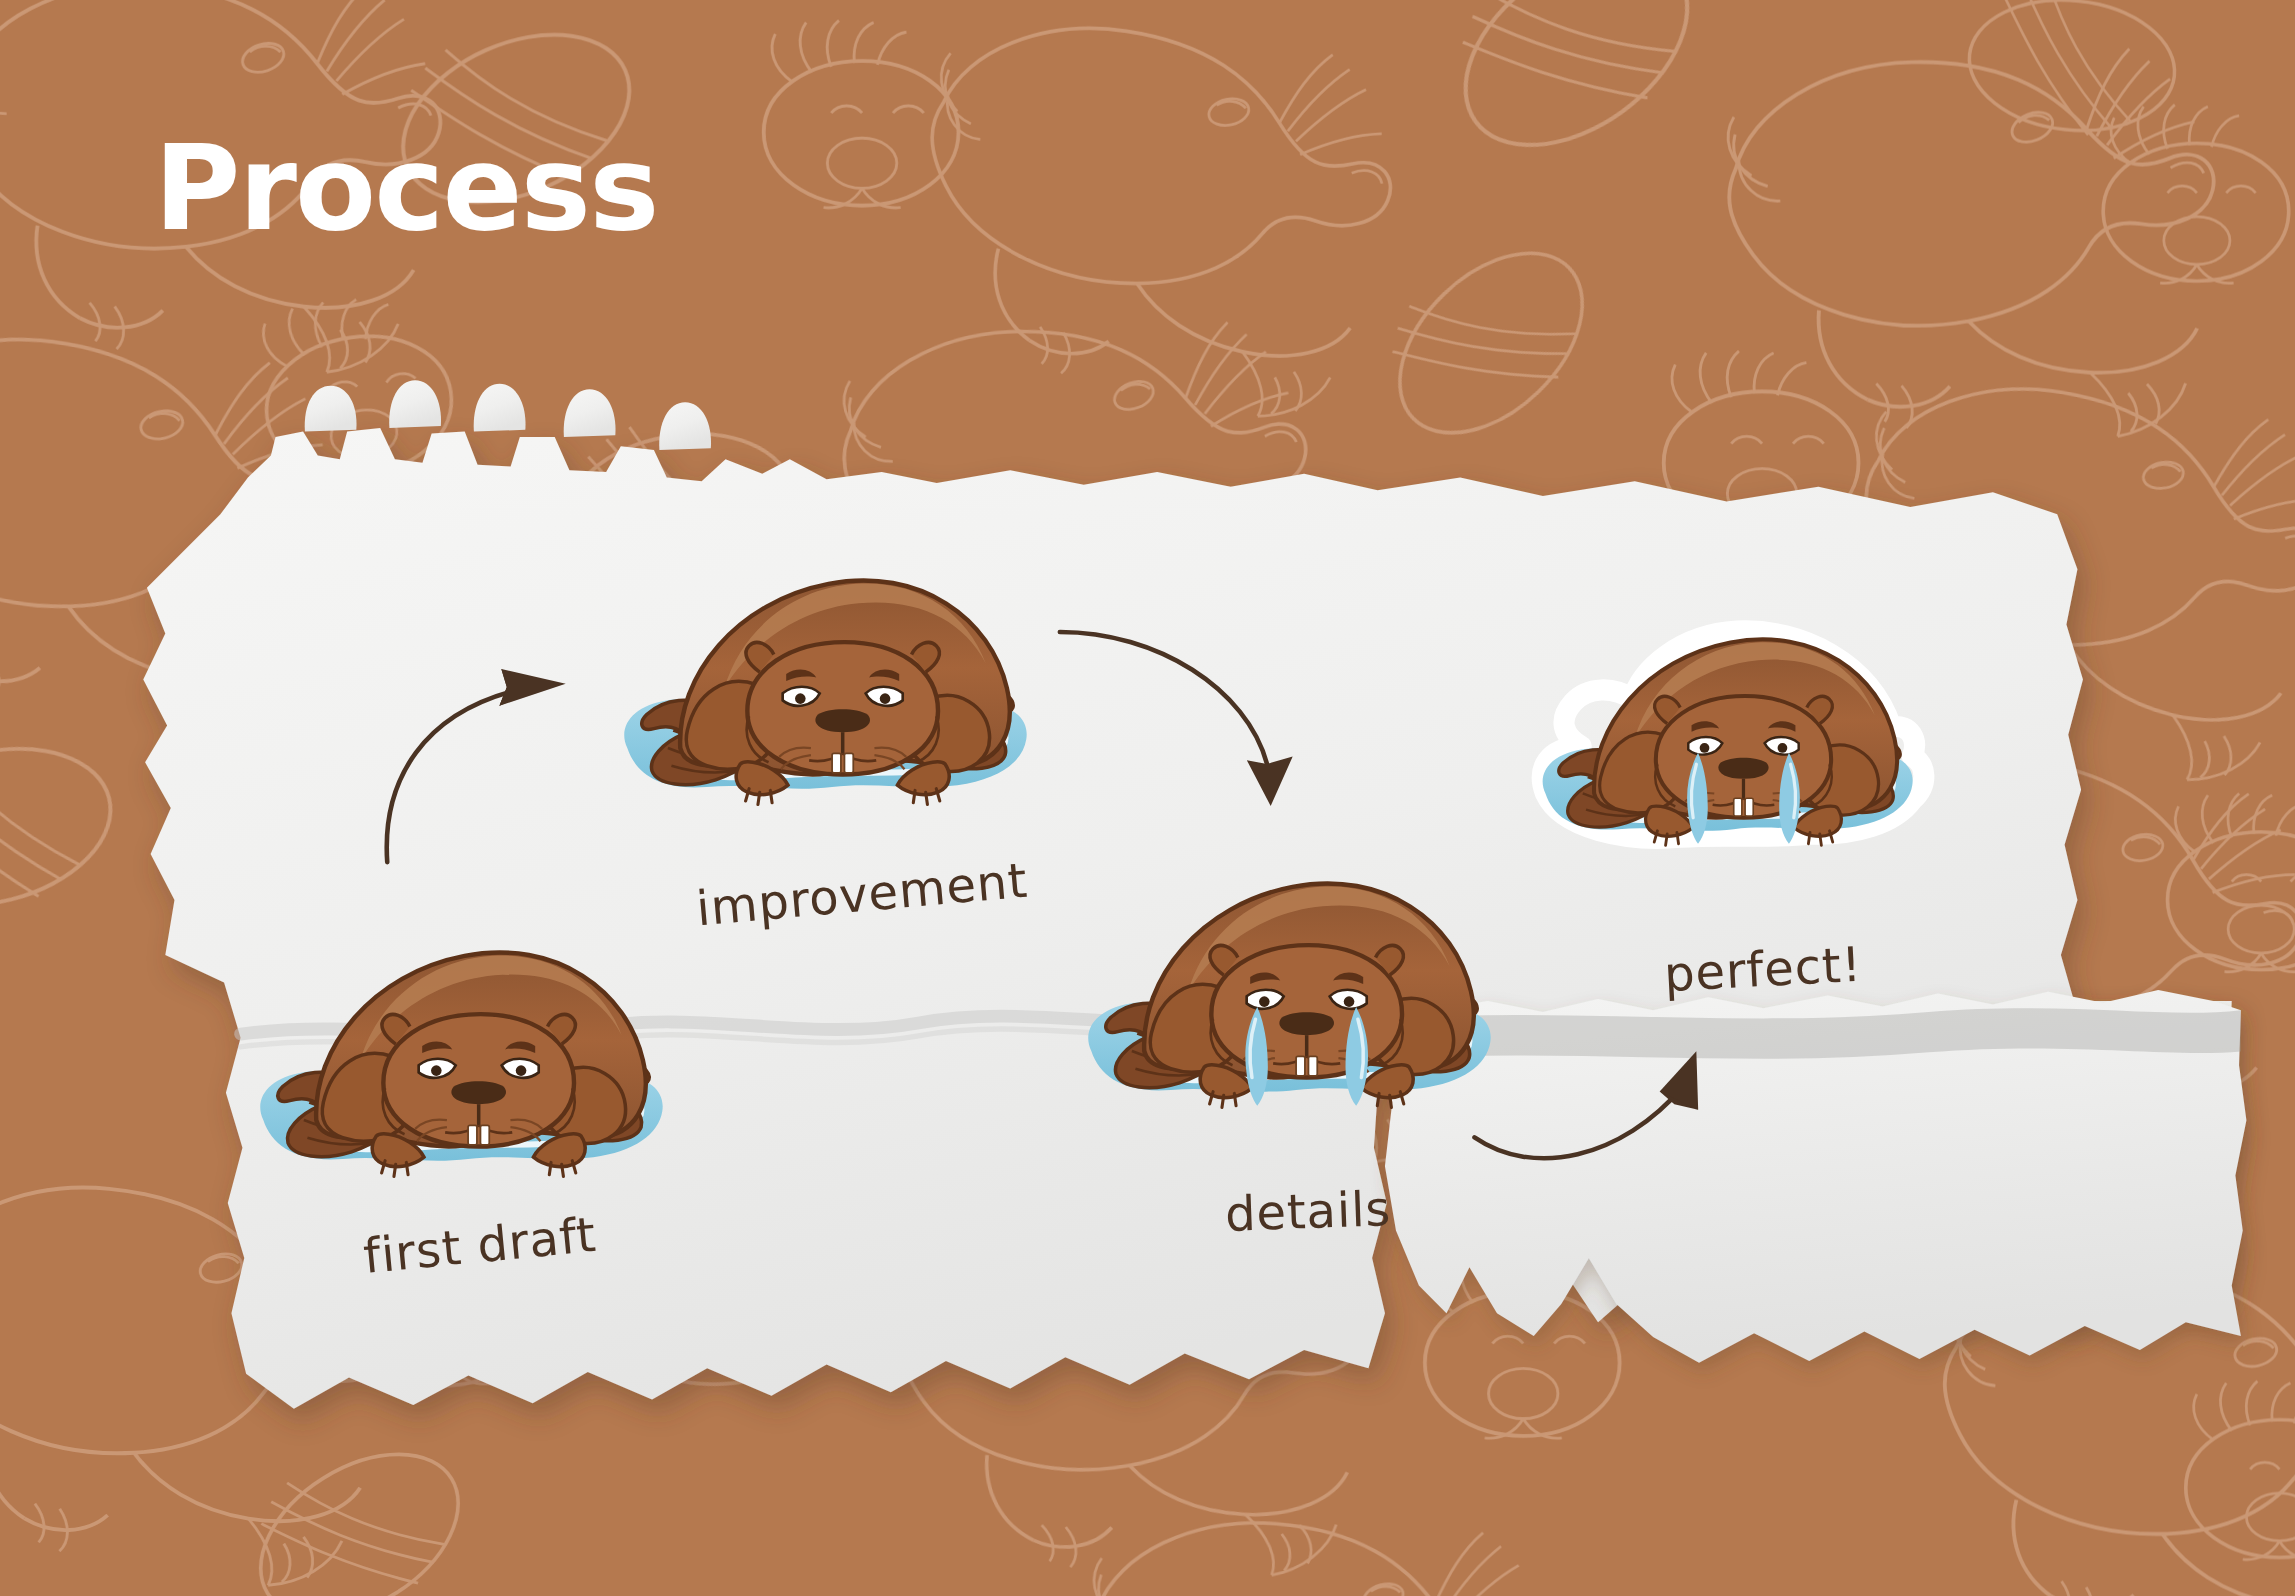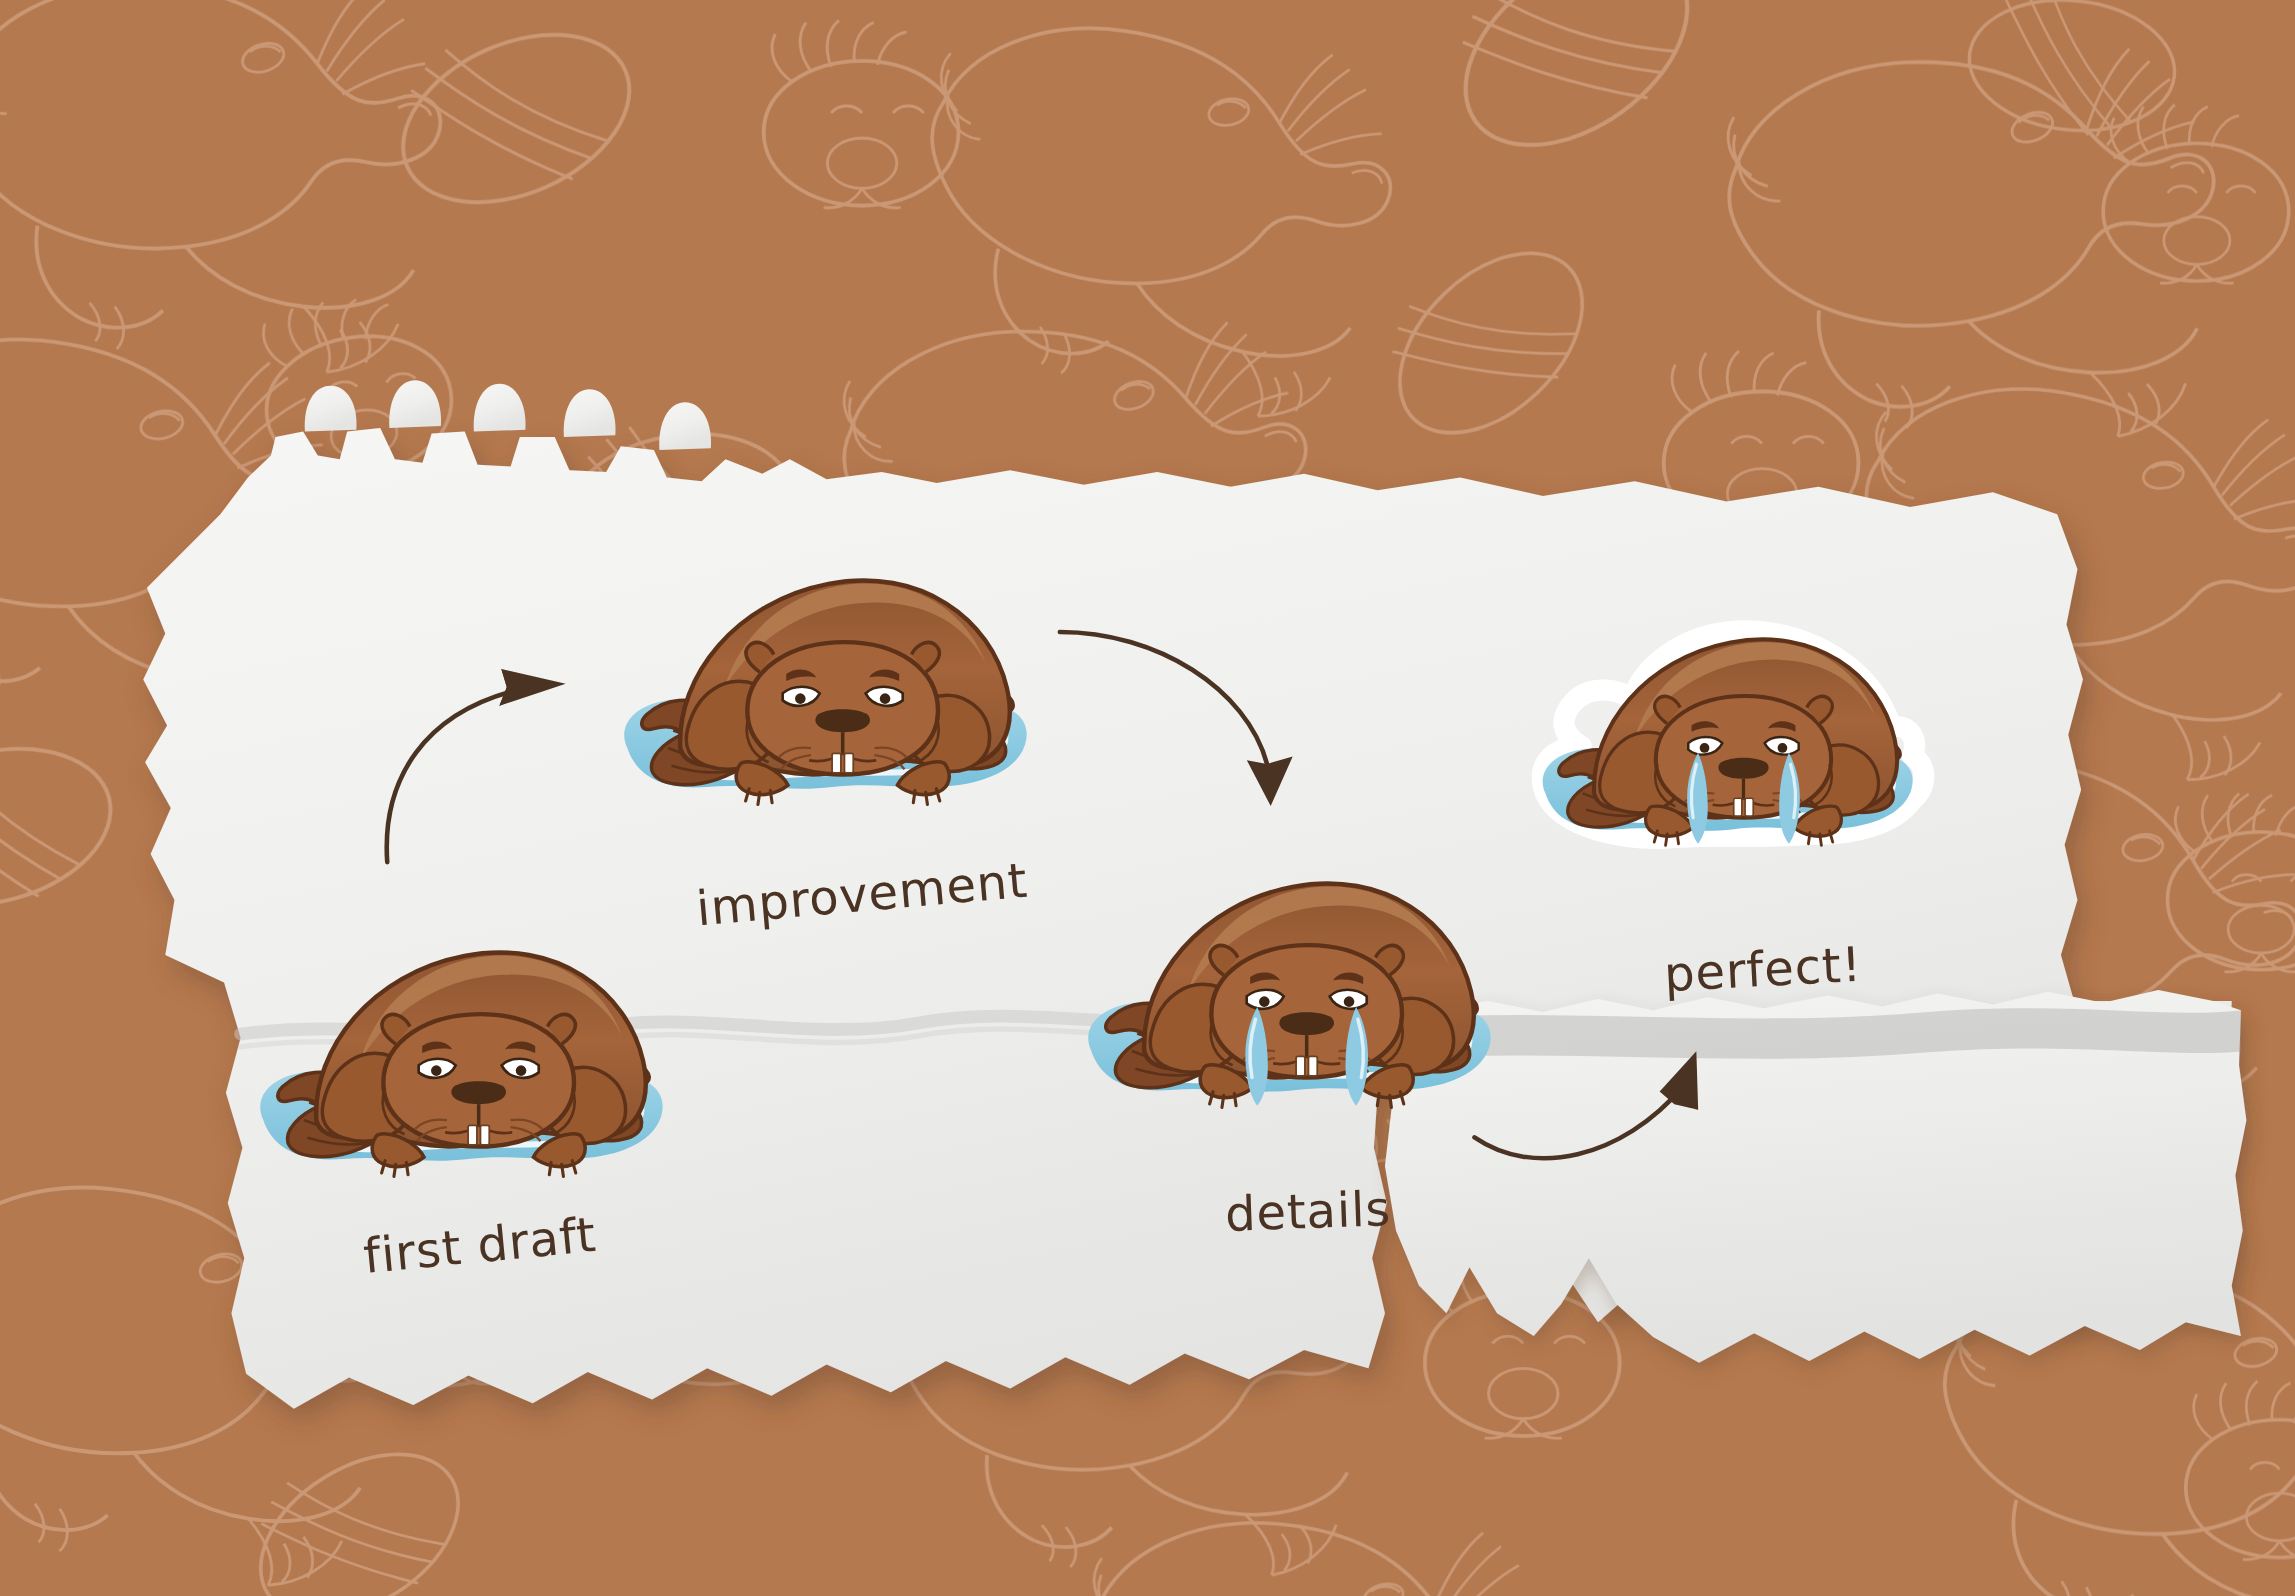--- a/index.html
+++ b/index.html
@@ -233,20 +233,21 @@
                  C1120 1106 1240 1142 1360 1120 C1430 1108 1470 1126 1498 1118" fill="none" stroke="#b7b7b6" stroke-width="6" stroke-linecap="round" opacity="0.45"></path>
       </g>
 
       <g opacity="0.35">
         <path d="M1500 1110 C1700 1096 1900 1120 2100 1102 C2250 1090 2360 1110 2440 1100
                  L2440 1145 C2360 1152 2250 1134 2100 1146 C1900 1164 1700 1140 1500 1154 Z" fill="#9a9a99"></path>
       </g>
     </svg>
   </div>
 
+  <div class="title">Process</div>
 
   <svg width="0" height="0" style="position:absolute" aria-hidden="true">
     <defs>
       <linearGradient id="bodyG" x1="0" y1="0" x2="0" y2="1">
         <stop offset="0%" stop-color="#8e5632"></stop>
         <stop offset="45%" stop-color="#a5643a"></stop>
         <stop offset="100%" stop-color="#8b5330"></stop>
       </linearGradient>
       <linearGradient id="waterG" x1="0" y1="0" x2="0" y2="1">
         <stop offset="0%" stop-color="#9ed4e8"></stop>

